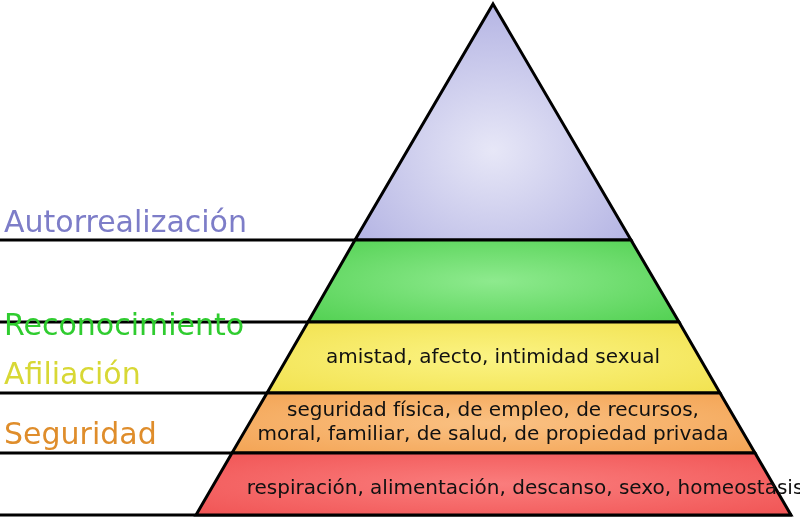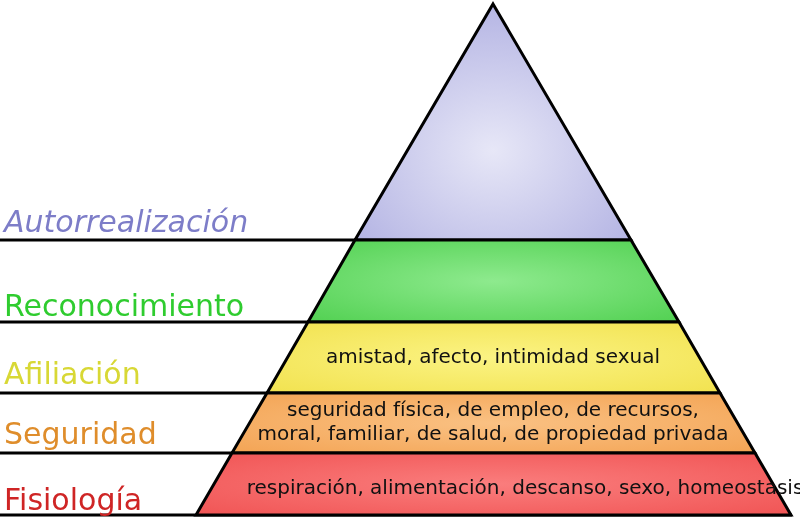--- a/index.html
+++ b/index.html
@@ -22,21 +22,21 @@
   }
   .level-desc {
     position: absolute;
     color: #111111;
     font-size: 20px;
     line-height: 24px;
     text-align: center;
     white-space: pre-line;
   }
   
-  #label-0 { top: 204px; font-style: italic; }
+  #label-0 { top: 204px; }
   #label-1 { top: 288px; }
   #label-2 { top: 356px; }
   #label-3 { top: 416px; }
   #label-4 { top: 482px; }
   #desc-0 { left: 333px; top: 92px;  width: 320px; }
   #desc-1 { left: 313px; top: 252px; width: 360px; }
   #desc-2 { left: 293px; top: 344px; width: 400px; }
   #desc-3 { left: 243px; top: 397px; width: 500px; }
   #desc-4 { left: 213px; top: 475px; width: 560px; padding-left: 32px; }
 </style>
@@ -79,23 +79,22 @@
 
       <polygon fill="url(#g0)" points="493,4 631,240 355,240"></polygon>
       <polygon fill="url(#g1)" points="355,240 631,240 679,322 308,322"></polygon>
       <polygon fill="url(#g2)" points="308,322 679,322 720,393 267,393"></polygon>
       <polygon fill="url(#g3)" points="267,393 720,393 755,453 232,453"></polygon>
       <polygon fill="url(#g4)" points="232,453 755,453 791,515 196,515"></polygon>
     </g>
   </svg>
 
   <div class="side-label" id="label-0" style="color: rgb(125, 125, 200);">Autorrealización</div>
-  <div class="side-label" id="label-1" style="color: rgb(47, 204, 47);">Reconocimiento</div>
+  <div class="side-label" id="label-1" style="color: rgb(47, 204, 47); margin-top: 19px;">Reconocimiento</div>
   <div class="side-label" id="label-2" style="color: rgb(216, 216, 53);">Afiliación</div>
   <div class="side-label" id="label-3" style="color: rgb(223, 141, 43);">Seguridad</div>
-  <div class="side-label" id="label-4" style="color: rgb(207, 37, 37);">Fisiología</div>
 
   <div class="level-desc" id="desc-2">amistad, afecto, intimidad sexual</div>
   <div class="level-desc" id="desc-3">seguridad física, de empleo, de recursos,
 moral, familiar, de salud, de propiedad privada</div>
   <div class="level-desc" id="desc-4">respiración, alimentación, descanso, sexo, homeostasis</div>
 
 </div>
 
 </body></html>

